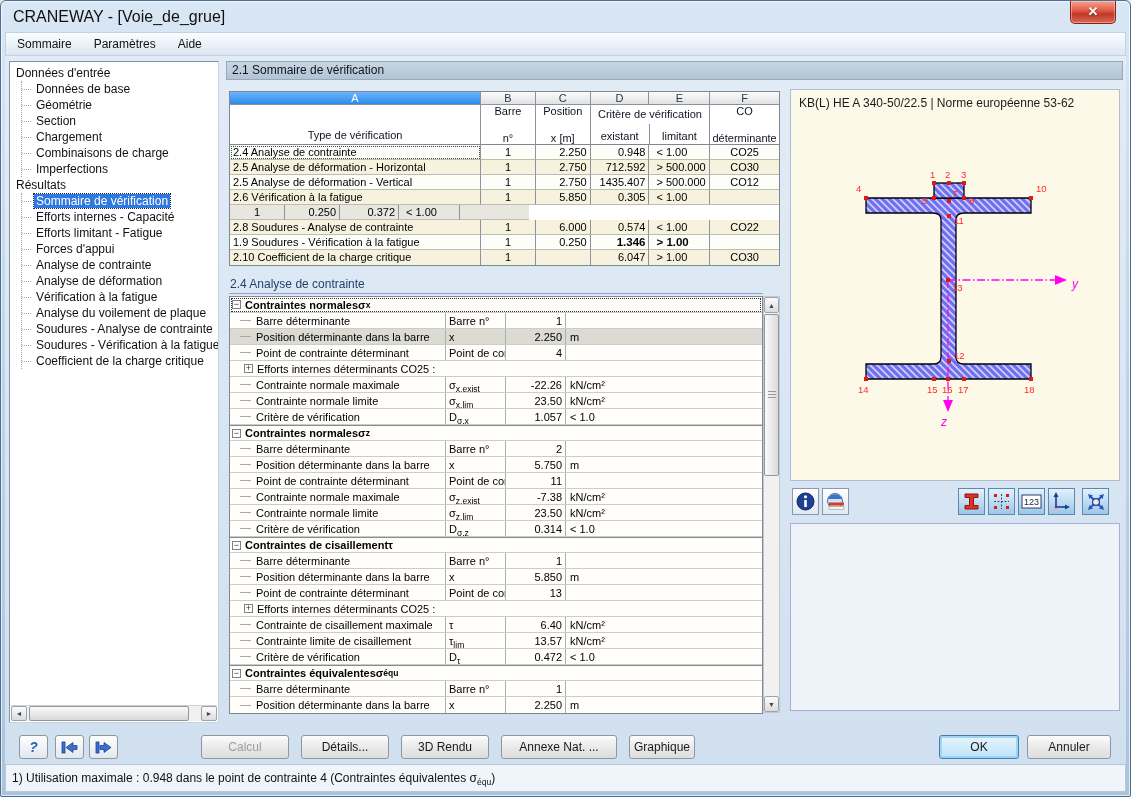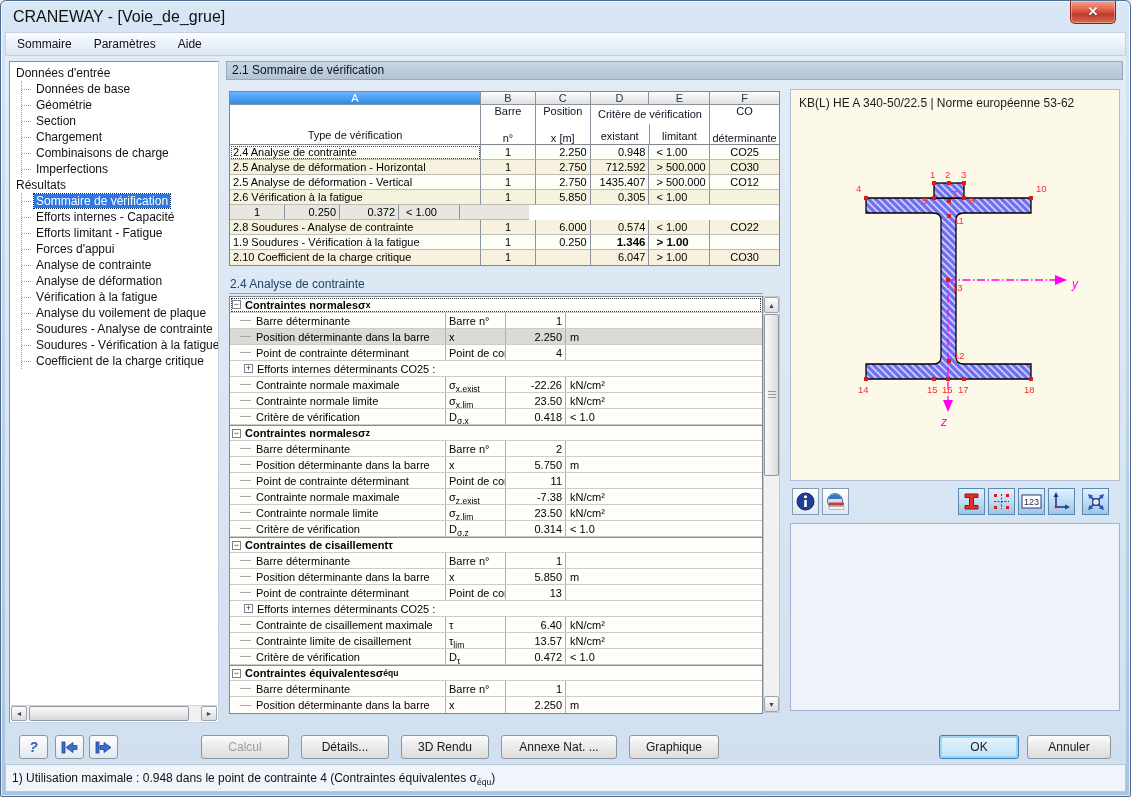--- a/index.html
+++ b/index.html
@@ -336,21 +336,21 @@
         <div class="dcell ds"><span>σ</span><sub class="s">x,lim</sub></div>
         <div class="dcell dv">23.50</div>
         <div class="dcell du">kN/cm²</div>
       </div>
       <div class="drow">
         <div class="dcell dl">
           <span class="tdash"></span>
           <span>Critère de vérification</span>
         </div>
         <div class="dcell ds"><span>D</span><sub class="s">σ,x</sub></div>
-        <div class="dcell dv">0.418</div>
+        <div class="dcell dv">1.057</div>
         <div class="dcell du">&lt; 1.0</div>
       </div>
       <div class="drow group">
         <div class="dcell dfull">
           <span class="ebox">−</span>
           <span>Contraintes normales </span>
           <span>σ</span>
           <sub class="s">z</sub>
         </div>
       </div>
@@ -644,21 +644,21 @@
     <svg width="17" height="13" viewBox="0 0 17 13">
       <rect x="1" y="1" width="3" height="11" fill="#3a6fd0" stroke="#1d458f" stroke-width=".8"></rect>
       <polygon points="16,6.5 9,1.5 9,4.5 5,4.5 5,8.5 9,8.5 9,11.5" fill="#3a6fd0" stroke="#1d458f" stroke-width=".8"></polygon>
     </svg>
   </div>
 
   <div class="btn disabled" style="left:200px;width:88px">Calcul</div>
   <div class="btn" style="left:300px;width:88px">Détails...</div>
   <div class="btn" style="left:400px;width:88px">3D Rendu</div>
   <div class="btn" style="left:500px;width:116px">Annexe Nat. ...</div>
-  <div class="btn" style="left:628px;width:90px">Graphique</div>
+  <div class="btn" style="left:628px;width:66px">Graphique</div>
   <div class="btn default" style="left:938px;width:80px">OK</div>
   <div class="btn" style="left:1026px;width:84px">Annuler</div>
 
   <div class="statusbar">
     <span><span>1) Utilisation maximale : 0.948 dans le point de contrainte 4 (Contraintes équivalentes σ</span><sub class="s">équ</sub><span>)</span></span>
   </div>
 
 </div>
 
 </body></html>

